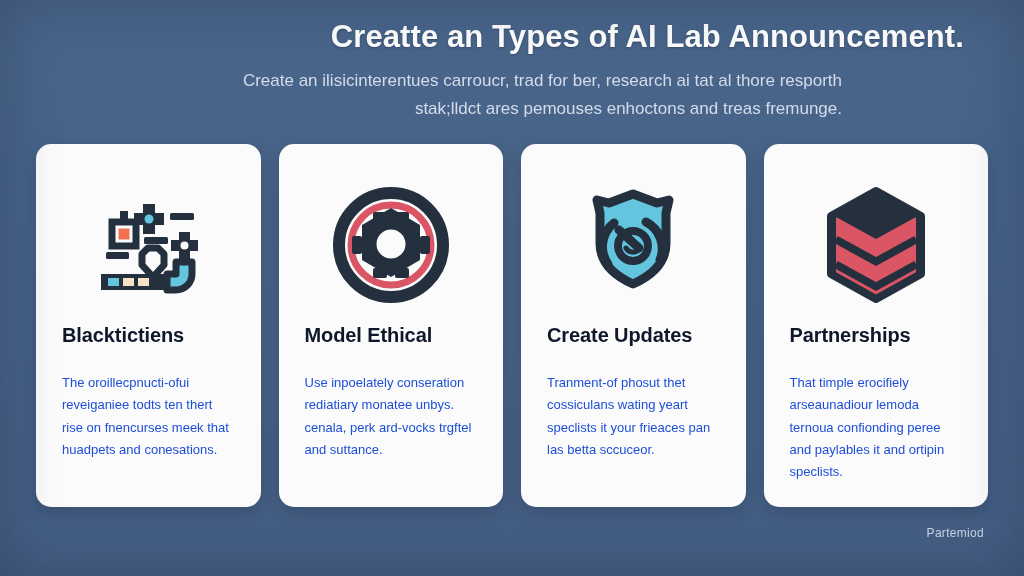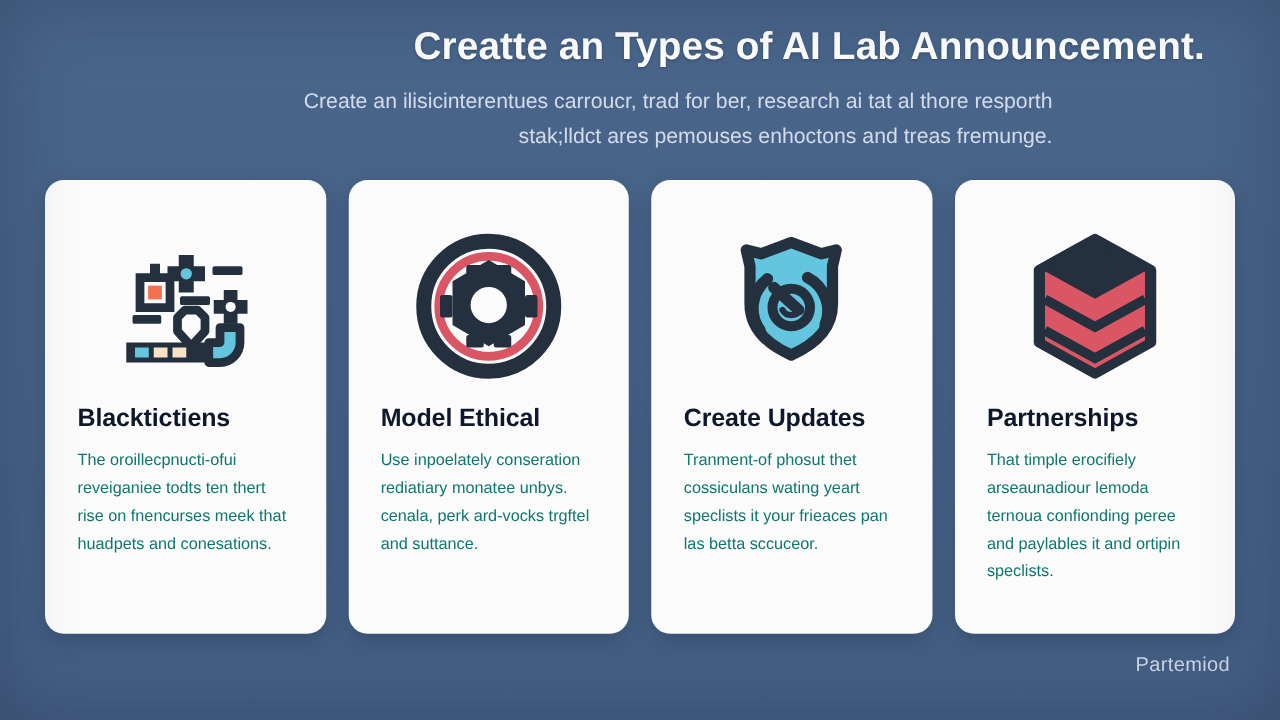--- a/index.html
+++ b/index.html
@@ -95,37 +95,37 @@
 
   .card-title {
     margin: 4px 0 0 0;
     font-size: 20px;
     font-weight: bold;
     color: #0f172a;
     letter-spacing: -0.1px;
   }
 
   .card-body {
-    margin: 10px 0 0 0;
+    margin: 25px 0 0 0;
     font-size: 13px;
     line-height: 1.72;
-    color: #0f766e;
+    color: #1d4ed8;
   }
 
   
   .footer {
     flex: 1 1 auto;
     display: flex;
     align-items: center;
     justify-content: flex-end;
     padding: 0 40px 16px 40px;
   }
 
   .footer-mark {
-    font-size: 16px;
+    font-size: 12px;
     color: #ccd6e6;
     letter-spacing: 0.3px;
   }
 </style>
 </head>
 <body>
 
 <div class="poster">
 
   <div class="header">

